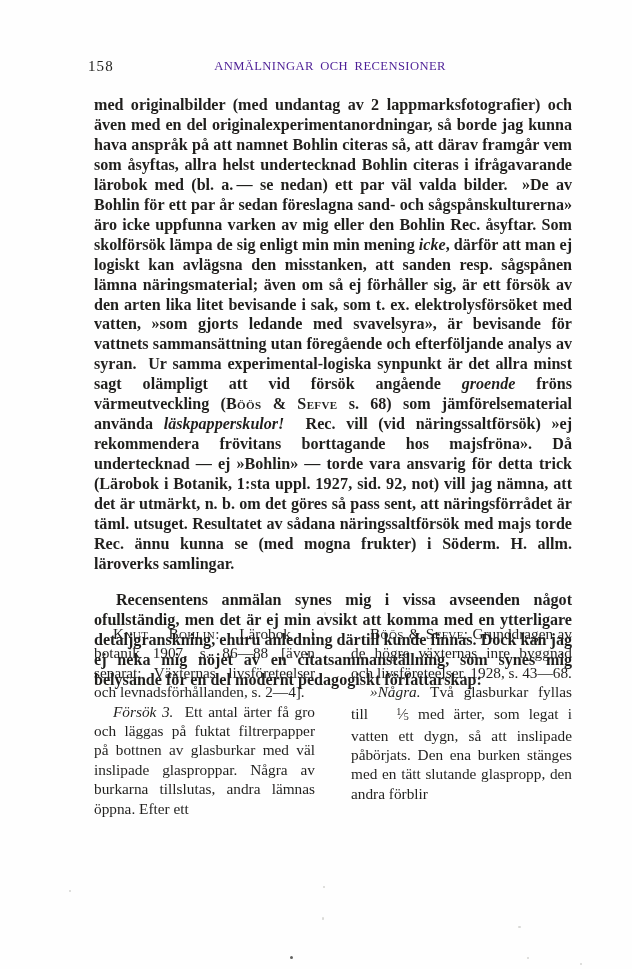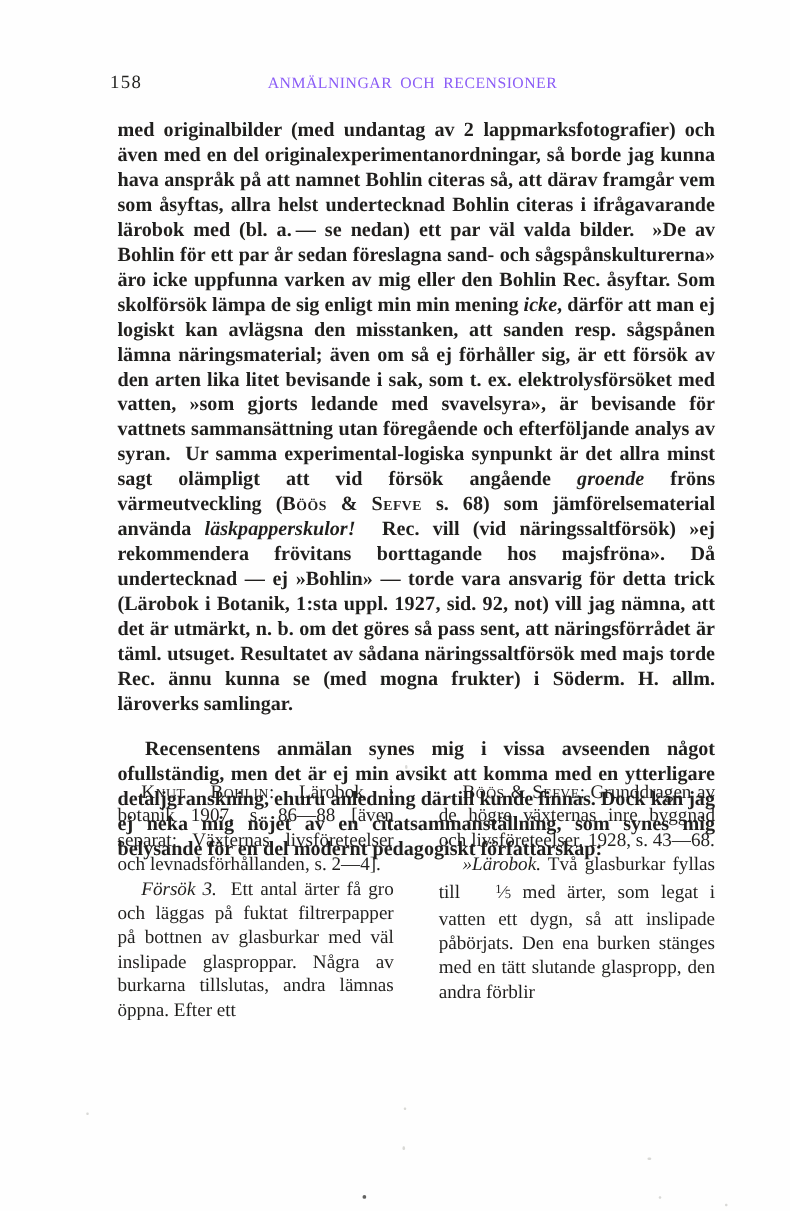--- a/index.html
+++ b/index.html
@@ -41,21 +41,21 @@
   }
   .head-title {
     position: absolute;
     left: 0;
     right: 0;
     top: 1px;
     text-align: center;
     font-size: 12.6px;
     letter-spacing: 1.45px;
     word-spacing: 3px;
-    color: #8b5cf6;
+    color: #4c1d95;
   }
 
   
   .body-block {
     position: absolute;
     left: 94px;
     top: 95px;
     width: 478px;
   }
   .body-block p {
@@ -141,21 +141,21 @@
 
   <div class="cols">
 
     <div class="col">
       <p class="indent"><span class="sc">Knut Bohlin</span><span>: Lärobok i botanik 1907, s. 86—88 [även separat: Växternas livsföreteelser och levnadsförhållanden, s. 2—4].</span></p>
       <p class="indent"><i>Försök 3.</i>&nbsp;&nbsp;<span>Ett antal ärter få gro och läggas på fuktat filtrerpapper på bottnen av glasburkar med väl inslipade glasproppar. Några av burkarna tillslutas, andra lämnas öppna. Efter ett</span></p>
     </div>
 
     <div class="col">
       <p class="indent"><span class="sc">Böös &amp; Sefve</span><span>: Grunddragen av de högre växternas inre byggnad och livsföreteelser. 1928, s. 43—68.</span></p>
-      <p class="indent"><i>»Lärobok.</i> <span>Två glasburkar fyllas till </span><span class="frac"><sup>1</sup><span class="slash">⁄</span><sub>5</sub></span><span> med ärter, som legat i vatten ett dygn, så att inslipade påbörjats. Den ena burken stänges med en tätt slutande glaspropp, den andra förblir</span></p>
+      <p class="indent"><i>»Några.</i> <span>Två glasburkar fyllas till </span><span class="frac"><sup>1</sup><span class="slash">⁄</span><sub>5</sub></span><span> med ärter, som legat i vatten ett dygn, så att inslipade påbörjats. Den ena burken stänges med en tätt slutande glaspropp, den andra förblir</span></p>
     </div>
 
   </div>
 
   <div class="speck" style="left:69px; top:890px; width:1.5px; height:2px;"></div>
   <div class="speck" style="left:323px; top:886px; width:1.5px; height:2px;"></div>
   <div class="speck" style="left:322px; top:917px; width:1.5px; height:3px;"></div>
   <div class="speck" style="left:290px; top:956px; width:3px; height:3px; background:#3b3b38; opacity:.8;"></div>
   <div class="speck" style="left:518px; top:926px; width:2.5px; height:1.5px;"></div>
   <div class="speck" style="left:527px; top:957px; width:1.5px; height:2px;"></div>

